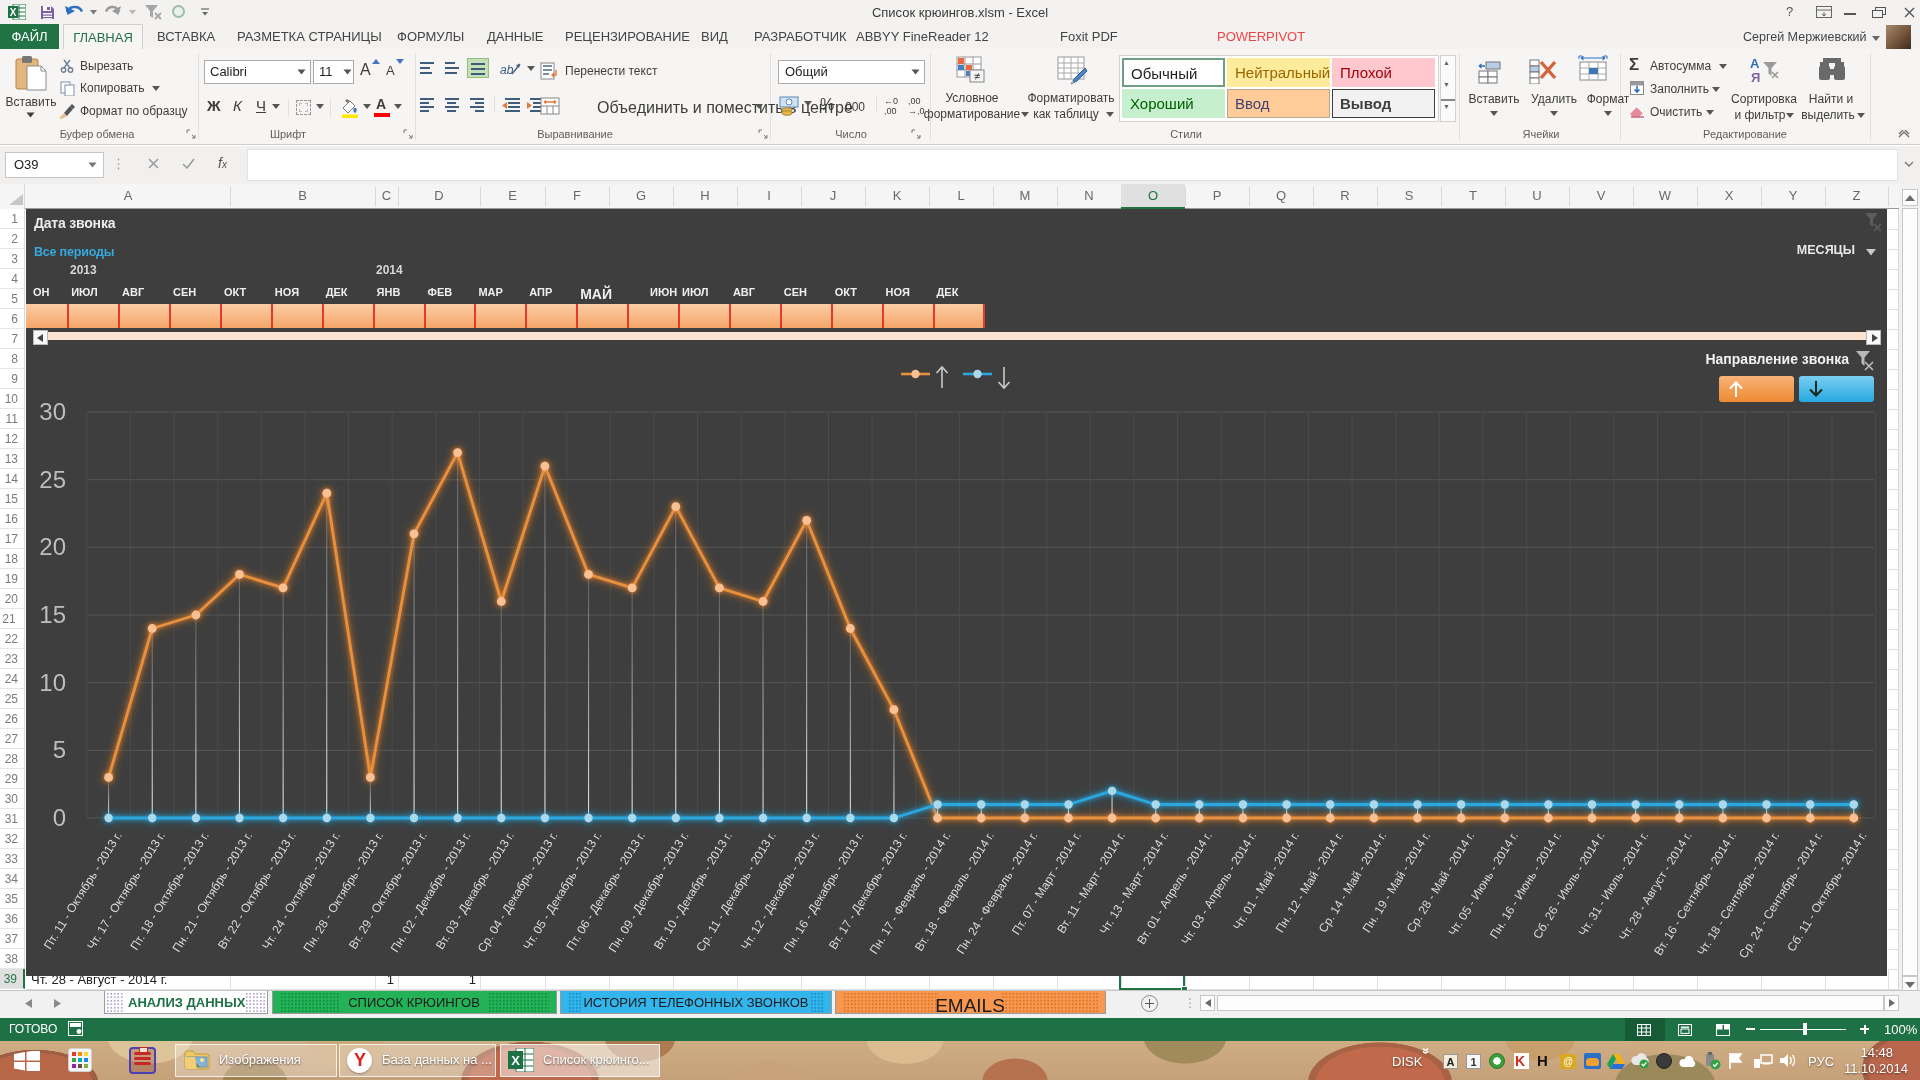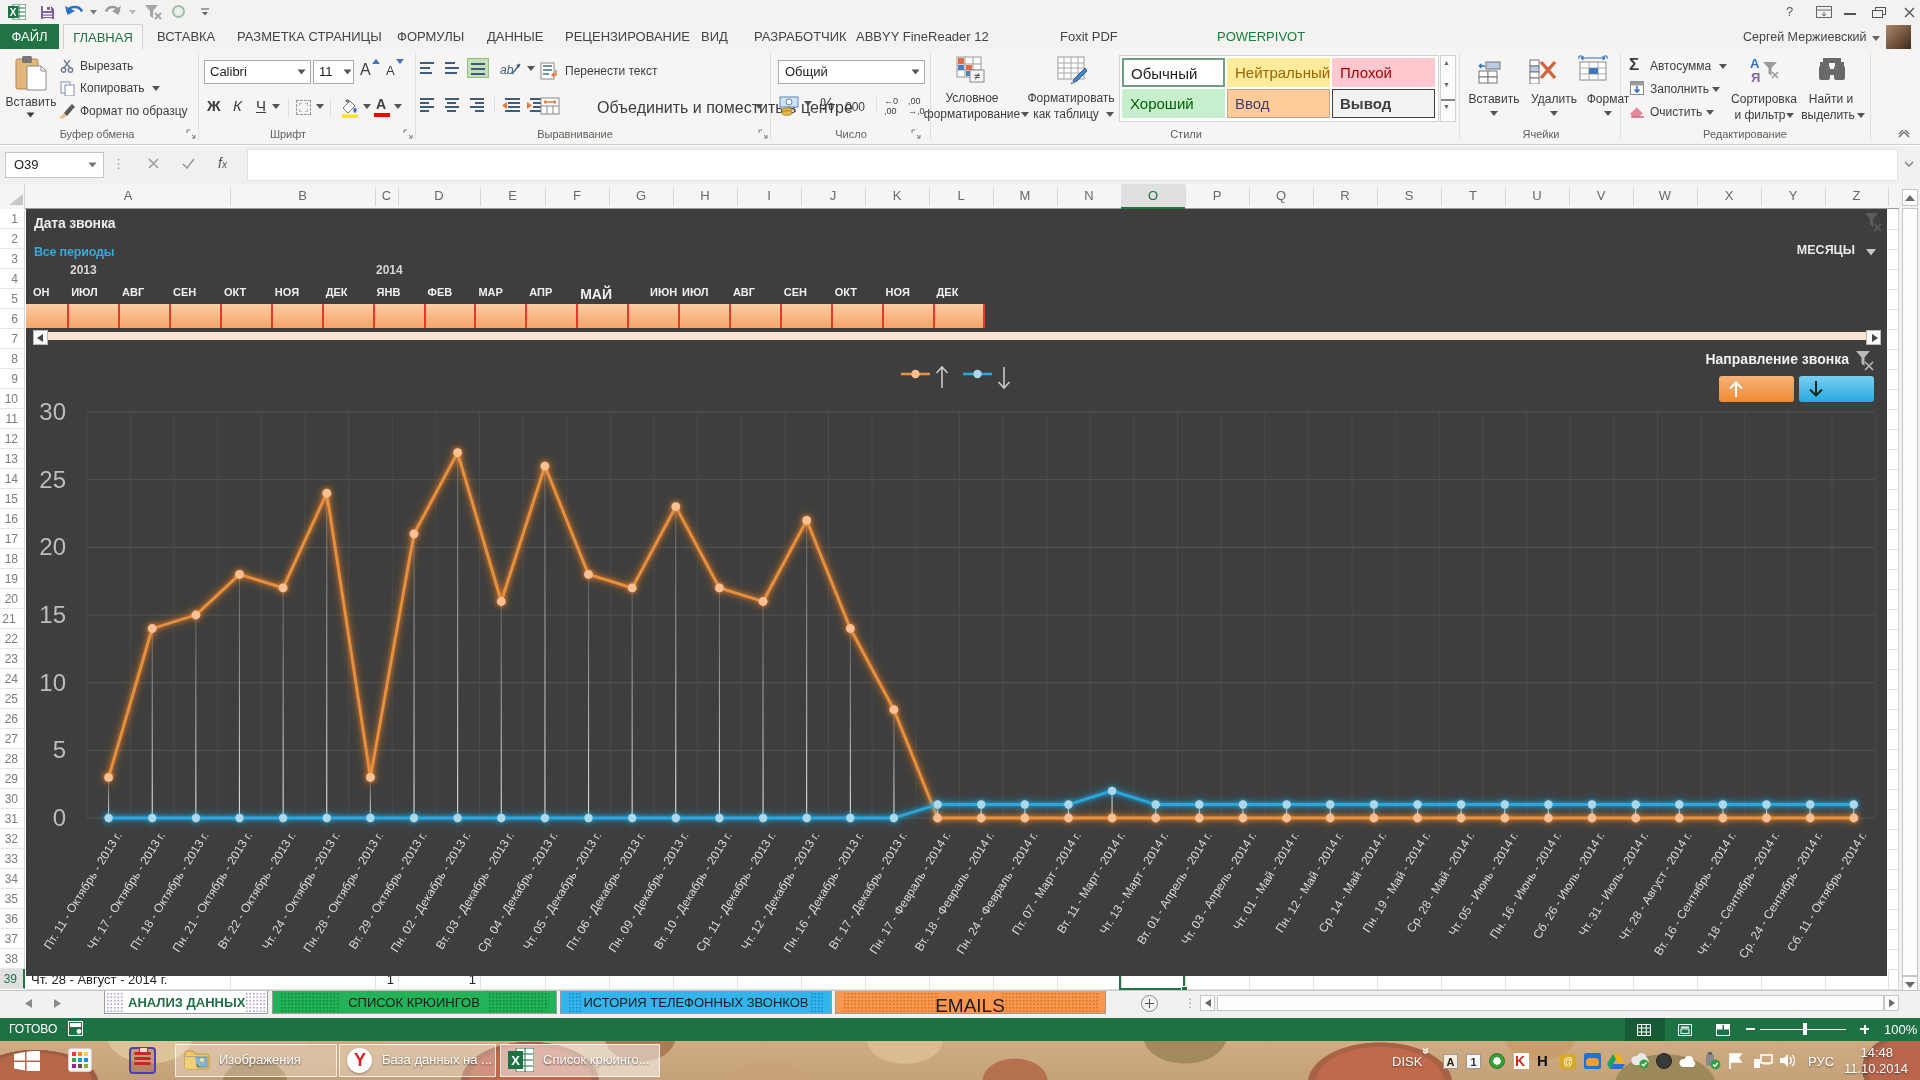--- a/index.html
+++ b/index.html
@@ -38,20 +38,21 @@
     </svg>
 <svg class="abs" style="left:143px;top:4px" width="22" height="17" viewBox="0 0 22 17">
 <path d="M2 1 h13 l-5 6 v7 l-3 -2 v-5 z" fill="#a6a6a6"></path>
 <path d="M12 9 l6 6 M18 9 l-6 6" stroke="#a6a6a6" stroke-width="1.8"></path>
     </svg>
 <div class="abs" style="left:172px;top:5px;width:13px;height:13px;border-radius:50%;border:2px solid #9dbcab;background:#e9f0ec;"></div>
 <svg class="abs" style="left:200px;top:7px" width="10" height="10" viewBox="0 0 10 10">
 <line x1="1" y1="2" x2="9" y2="2" stroke="#666" stroke-width="1.2"></line>
       <path d="M2 5 l6 0 l-3 3.5 z" fill="#666"></path>
     </svg>
+<div class="tx" style="left:0;right:0;top:5px;text-align:center;font-size:13px;color:#3b3b3b;">Список крюингов.xlsm - Excel</div>
 <div class="tx" style="left:1786px;top:4px;font-size:13px;color:#555;">?</div>
 <svg class="abs" style="left:1816px;top:6px" width="16" height="12" viewBox="0 0 16 12">
 <rect x="0.5" y="0.5" width="15" height="11" fill="none" stroke="#666"></rect>
       <line x1="0.5" y1="4" x2="15.5" y2="4" stroke="#666"></line>
 <path d="M8 10 l0 -4 M6 8 l2 2 l2 -2" stroke="#666" fill="none"></path>
     </svg>
 <div class="abs" style="left:1844px;top:13px;width:12px;height:1.6px;background:#555;"></div>
 <svg class="abs" style="left:1872px;top:7px" width="14" height="11" viewBox="0 0 14 11">
 <rect x="3.5" y="0.5" width="10" height="7" fill="none" stroke="#555"></rect>
 <rect x="0.5" y="3.5" width="10" height="7" fill="#f3f2f1" stroke="#555"></rect>
@@ -64,21 +65,21 @@
 <div class="abs" style="left:63px;top:24px;width:80px;height:26px;background:#f6f5f4;border:1px solid #d2d0ce;border-bottom:none;color:#217346;font-size:13px;text-align:center;line-height:25px;">ГЛАВНАЯ</div>
 <div class="tx" style="left:157px;top:29px;font-size:13px;color:#444;">ВСТАВКА</div>
 <div class="tx" style="left:237px;top:29px;font-size:13px;color:#444;">РАЗМЕТКА СТРАНИЦЫ</div>
 <div class="tx" style="left:397px;top:29px;font-size:13px;color:#444;">ФОРМУЛЫ</div>
 <div class="tx" style="left:487px;top:29px;font-size:13px;color:#444;">ДАННЫЕ</div>
 <div class="tx" style="left:565px;top:29px;font-size:13px;color:#444;">РЕЦЕНЗИРОВАНИЕ</div>
 <div class="tx" style="left:701px;top:29px;font-size:13px;color:#444;">ВИД</div>
 <div class="tx" style="left:754px;top:29px;font-size:13px;color:#444;">РАЗРАБОТЧИК</div>
 <div class="tx" style="left:856px;top:29px;font-size:13px;color:#444;">ABBYY FineReader 12</div>
 <div class="tx" style="left:1060px;top:29px;font-size:13px;color:#444;">Foxit PDF</div>
-<div class="tx" style="left:1217px;top:29px;font-size:13px;color:#15803d;">POWERPIVOT</div>
+<div class="tx" style="left:1217px;top:29px;font-size:13px;color:#ef4444;">POWERPIVOT</div>
 <div class="tx" style="left:1743px;top:30px;font-size:12.5px;color:#444;">Сергей Мержиевский</div>
 <svg class="abs" style="left:1872px;top:36px" width="8" height="6" viewBox="0 0 8 6">
       <path d="M0 0 l8 0 l-4 5 z" fill="#666"></path>
     </svg>
 <div class="abs" style="left:1886px;top:25px;width:25px;height:24px;background:linear-gradient(135deg,#a88a6e,#6e4f38 60%,#3c2a1e);"></div>
 <div class="abs" style="left:0;top:49px;width:1920px;height:96px;background:#f6f5f4;border-bottom:1px solid #cfcdcb;"></div>
 <div class="abs" style="left:198px;top:53px;width:1px;height:87px;background:#e2e0de;"></div>
 <div class="abs" style="left:415px;top:53px;width:1px;height:87px;background:#e2e0de;"></div>
 <div class="abs" style="left:770px;top:53px;width:1px;height:87px;background:#e2e0de;"></div>
 <div class="abs" style="left:930px;top:53px;width:1px;height:87px;background:#e2e0de;"></div>

